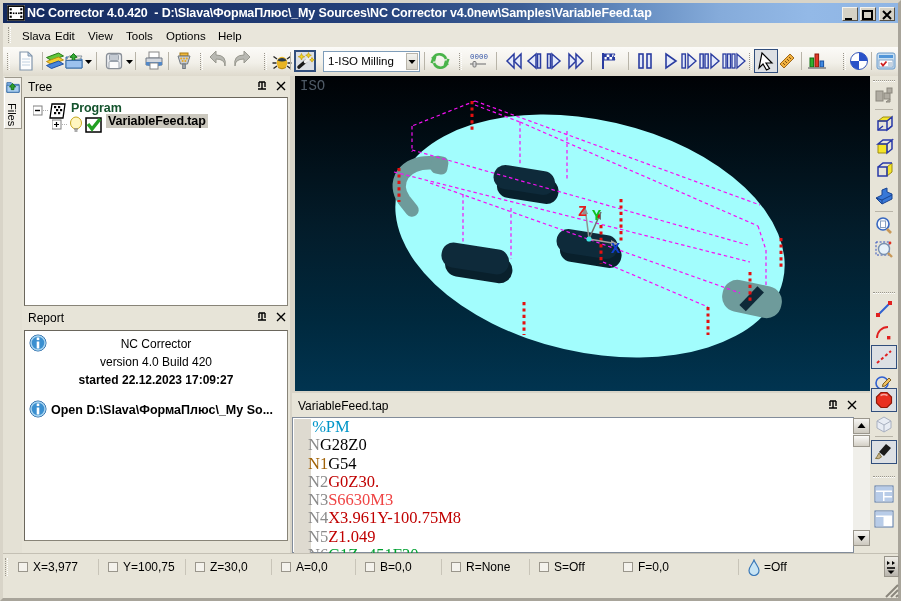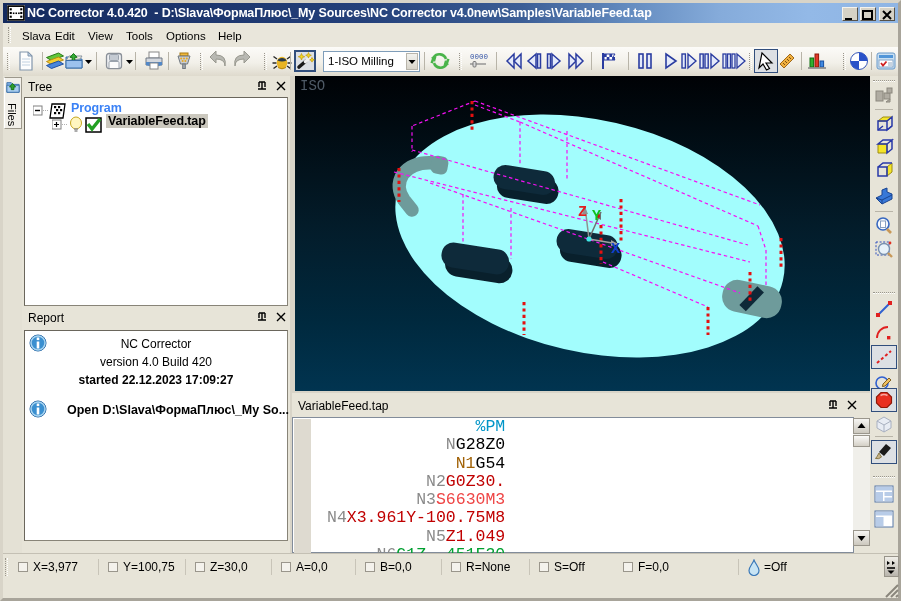--- a/index.html
+++ b/index.html
@@ -48,22 +48,22 @@
 .trow { position:absolute; white-space:nowrap; font-size:12.5px; font-weight:bold; letter-spacing:-0.1px; }
 
 .repc { position:absolute; width:100%; text-align:center; font-size:12px; color:#000; }
 .repb { position:absolute; font-size:12.5px; font-weight:bold; color:#000; white-space:nowrap; }
 
 #vp { position:absolute; left:295px; top:76px; width:575px; height:315px; }
 
 #editor { position:absolute; left:292px; top:393px; width:578px; height:160px; background:#E7E4D8; }
 #edwhite { position:absolute; left:0px; top:24px; width:562px; height:136px; background:#fff; border:1px solid #828C9A; }
 #gutter { position:absolute; left:1px; top:1px; width:17px; height:134px; background:#DEDAD0; }
-#code { position:absolute; left:34px; top:0px; font-family:Liberation Mono, monospace;
-  font-size:16.5px; line-height:18.3px; white-space:pre;text-align:right; }
+#code { position:absolute; left:15px; top:0px; font-family:Liberation Serif, serif;
+  font-size:16.5px; line-height:18.3px; white-space:pre; }
 #vscroll { position:absolute; left:561px; top:25px; width:17px; height:128px; background:#F0EFEA; }
 
 #rtb { position:absolute; left:870px; top:76px; width:28px; height:484px; background:#E7E4D8; }
 .rticon { position:absolute; left:4px; width:20px; height:20px; }
 .rtpressed { position:absolute; left:1px; width:26px; height:24px; border:1px solid #314E7C; background:#DDE0E4; }
 .rtsep { position:absolute; left:5px; width:18px; height:1px; background:#B8B4A8; }
 
 #status { position:absolute; left:3px; top:553px; width:895px; height:45px; background:#E7E4D8; border-top:1px solid #C4C0B4; }
 .sitem { position:absolute; top:6px; font-size:12px; color:#000; white-space:nowrap; }
 .scheck { position:absolute; top:8px; width:10px; height:10px; background:#F4F2EC; border:1px solid #9A968C; }
@@ -317,21 +317,21 @@
 
 <div class="panel" id="treepanel">
   <span class="pcap">Tree</span>
   <svg class="pbtns" style="width:36px;height:14px;" viewBox="0 0 36 14">
     <g stroke="#000" stroke-width="1.4" fill="none">
       <path d="M5 10 h8 M9 10 v-7 M6 3 h6 M6 3 v5 M12 3 v5"></path>
       <path d="M24 3 l8 8 M32 3 l-8 8"></path>
     </g>
   </svg>
   <div class="pwhite" id="treewhite">
-    <div class="trow" style="left:8px; top:3px; color:#3b82f6;">
+    <div class="trow" style="left:8px; top:3px; color:#14532d;">
       <svg style="position:absolute;left:0;top:2px;" width="60" height="16" viewBox="0 0 60 16">
         <rect x="0" y="3" width="9" height="9" fill="#fff" stroke="#808080"></rect>
         <path d="M2 7.5 h5" stroke="#000" stroke-width="1.4"></path>
         <path d="M10 7.5 h6" stroke="#B0B0B0" stroke-dasharray="1 1"></path>
         <g transform="translate(17,0)">
           <path d="M2 1 h13 l-2 14 h-13 z" fill="#fff" stroke="#000" stroke-width="1.3"></path>
           <g fill="#000">
             <rect x="4" y="3" width="2.2" height="2.2"></rect>
               <rect x="8" y="3" width="2.2" height="2.2"></rect>
             <rect x="6" y="6" width="2.2" height="2.2"></rect>
@@ -379,21 +379,21 @@
     </svg>
     <div class="repc" style="top:6px;">NC Corrector</div>
     <div class="repc" style="top:24px;">version 4.0 Build 420</div>
     <div class="repc" style="top:42px;font-weight:bold;">started 22.12.2023 17:09:27</div>
     <svg style="position:absolute;left:4px;top:69px;" width="18" height="18" viewBox="0 0 18 18">
       <circle cx="9" cy="9" r="8" fill="#3A8FD0" stroke="#2060A0"></circle>
       <circle cx="9" cy="9" r="7" fill="none" stroke="#A8D4F0" stroke-width="1.5"></circle>
       <rect x="7.7" y="3.5" width="2.6" height="2.6" fill="#fff"></rect>
       <rect x="7.7" y="7.5" width="2.6" height="7" fill="#fff"></rect>
     </svg>
-    <div class="repb" style="left:26px; top:72px;margin-left:16px;">Open D:\Slava\ФормаПлюс\_My So...</div>
+    <div class="repb" style="left:26px; top:72px;">Open D:\Slava\ФормаПлюс\_My So...</div>
   </div>
 </div>
 
 <svg id="vp" viewBox="3 0 575 315">
   <defs>
     <linearGradient id="vbg" x1="0" y1="0" x2="0" y2="1">
       <stop offset="0" stop-color="#000205"></stop>
       <stop offset="0.48" stop-color="#031C2A"></stop>
       <stop offset="0.78" stop-color="#00293E"></stop>
       <stop offset="1" stop-color="#013450"></stop>

